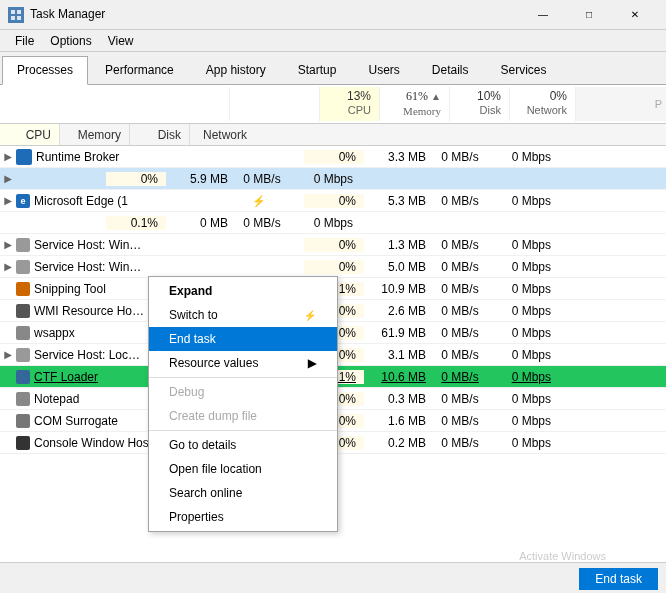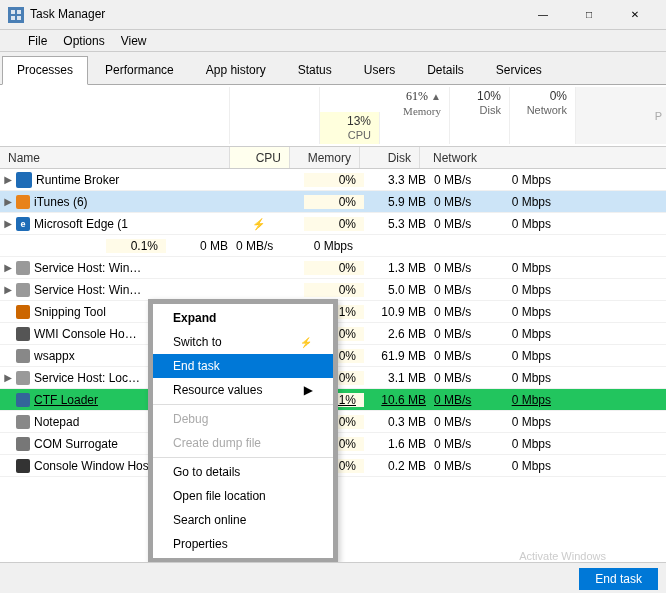--- a/index.html
+++ b/index.html
@@ -6,21 +6,21 @@
     body { font-family: 'Segoe UI', Tahoma, sans-serif; font-size: 12px; background: #f0f0f0; width: 666px; height: 593px; overflow: hidden; }
     
     
     .title-bar { background: #f0f0f0; height: 30px; display: flex; align-items: center; justify-content: space-between; padding: 0 8px; border-bottom: 1px solid #ccc; }
     .title-bar-left { display: flex; gap: 6px; font-size: 12px; }
     .title-bar-icon { width: 16px; height: 16px; background: #4a7fb5; display: flex; align-items: center; justify-content: center; }
     .title-bar-buttons { display: flex; gap: 0; }
     .title-btn { width: 46px; height: 30px; border: none; background: transparent; font-size: 10px; cursor: pointer; display: flex; align-items: center; justify-content: center; }
     
     
-    .menu-bar { background: #f0f0f0; height: 22px; display: flex; align-items: center; padding: 0 20px; border-bottom: 1px solid #ccc; }
+    .menu-bar { background: #f0f0f0; height: 22px; display: flex; align-items: center; padding: 0 7px; border-bottom: 1px solid #ccc; }
     .menu-item { padding: 2px 8px; font-size: 12px; cursor: pointer; }
     
     
     .tabs { display: flex; background: #f0f0f0; border-bottom: 1px solid #aaa; padding: 4px 0 0 0; }
     .tab { padding: 6px 14px; font-size: 12px; cursor: pointer; border: 1px solid transparent; margin-left: 2px; }
     .tab.active { background: white; border: 1px solid #aaa; border-bottom: 1px solid white; margin-bottom: -1px; }
     
     
     .main { display: flex; flex-direction: column; height: calc(593px - 30px - 22px - 32px - 32px); background: white; overflow: hidden; position: relative; }
     
@@ -43,25 +43,25 @@
     .process-list { flex: 1; overflow-y: auto; overflow-x: hidden; position: relative; }
     .process-row { display: flex; align-items: center; height: 22px; border-bottom: 1px solid #f0f0f0; font-size: 12px; cursor: pointer; }
     .process-row.selected { background: #cce4f7; }
     .process-row.highlighted-row { background: #22c55e; text-decoration: underline; }
     .process-row .expand-btn { width: 16px; text-align: center; color: #666; font-size: 10px; cursor: pointer; flex-shrink: 0; }
     .process-row .proc-icon { width: 16px; height: 16px; flex-shrink: 0; margin-right: 4px; display: flex; align-items: center; justify-content: center; }
     .proc-name { flex: 0 0 198px; overflow: hidden; text-overflow: ellipsis; white-space: nowrap; display: flex; align-items: center; }
     .proc-status { flex: 0 0 90px; text-align: center; color: #666; }
     .proc-cpu { flex: 0 0 60px; text-align: right; padding-right: 8px; background: #fffbe8; }
     .proc-mem { flex: 0 0 70px; text-align: right; padding-right: 8px; }
-    .proc-disk { flex: 0 0 60px; text-align: left; padding-right: 8px; }
+    .proc-disk { flex: 0 0 60px; text-align: center; padding-right: 8px; }
     .proc-net { flex: 0 0 65px; text-align: right; padding-right: 8px; }
     
     
-    .context-menu { position: absolute; left: 148px; top: 130px; width: 190px; background: white; border: 5px solid #a3a3a3; box-shadow: 2px 2px 6px rgba(0,0,0,0.2); z-index: 100; padding: 2px 0; }
+    .context-menu { position: absolute; left: 148px; top: 130px; width: 190px; background: white; border: 1px solid #a3a3a3; box-shadow: 2px 2px 6px rgba(0,0,0,0.2); z-index: 100; padding: 2px 0; }
     .ctx-item { padding: 5px 20px; font-size: 12px; cursor: pointer; display: flex; align-items: center; justify-content: space-between; }
     .ctx-item.highlighted { background: #0078d7; color: white; }
     .ctx-item.disabled { color: #aaa; cursor: default; }
     .ctx-separator { height: 1px; background: #ddd; margin: 2px 0; }
     .ctx-bold { font-weight: bold; }
     
     
     .bottom-bar { display: flex; align-items: center; justify-content: space-between; background: #f0f0f0; border-top: 1px solid #ccc; height: 32px; padding: 0 8px; }
     .fewer-details { display: flex; align-items: flex-end; gap: 22px; cursor: pointer; font-size: 12px; margin-top: 44px; }
     .end-task-btn { background: #0078d7; color: white; border: none; padding: 4px 16px; font-size: 12px; cursor: pointer; }
@@ -102,32 +102,32 @@
 <div class="menu-bar">
   <span class="menu-item">File</span>
   <span class="menu-item">Options</span>
   <span class="menu-item">View</span>
 </div>
 
 <div class="tabs">
   <div class="tab active">Processes</div>
   <div class="tab">Performance</div>
   <div class="tab">App history</div>
-  <div class="tab">Status</div>
+  <div class="tab">Startup</div>
   <div class="tab">Users</div>
   <div class="tab">Details</div>
   <div class="tab">Services</div>
 </div>
 
 <div class="main">
 
   <div class="stats-bar">
     <div style="flex:0 0 230px; border-right:1px solid #eee;"></div>
     <div style="flex:0 0 90px; border-right:1px solid #eee;"></div>
-    <div class="stats-cell highlighted" style="flex:0 0 60px; border-right:1px solid #eee;margin-top:25px;">
+    <div class="stats-cell highlighted" style="flex:0 0 60px; border-right:1px solid #eee;">
       <span>13%</span>
       <br><span class="label">CPU</span>
     </div>
     <div class="stats-cell" style="flex:0 0 70px; border-right:1px solid #eee; position:relative;font-family:Liberation Serif, serif;">
       <span>61%</span>
       <span style="font-size:10px; color:#666;">▲</span>
       <br><span class="label">Memory</span>
     </div>
     <div class="stats-cell" style="flex:0 0 60px; border-right:1px solid #eee;">
       <span>10%</span>
@@ -136,23 +136,20 @@
     <div class="stats-cell" style="flex:0 0 65px;">
       <span>0%</span>
       <br><span class="label">Network</span>
     </div>
     <div style="flex:1; border-left:1px solid #eee; background:#f5f5f5; display:flex; align-items:center; justify-content:flex-end; padding-right:4px;">
       <span style="color:#aaa; font-size:11px;">P</span>
     </div>
   </div>
 
   <div class="col-headers">
-    <div class="col-name">
-      <span>Name</span>
-    </div>
     <div class="col-cpu">
       <span>CPU</span>
     </div>
     <div class="col-mem">
       <span>Memory</span>
     </div>
     <div class="col-disk">
       <span>Disk</span>
     </div>
     <div class="col-net">
@@ -171,24 +168,20 @@
       </div>
       <div class="proc-status"></div>
       <div class="proc-cpu">0%</div>
       <div class="proc-mem">3.3 MB</div>
       <div class="proc-disk">0 MB/s</div>
       <div class="proc-net">0 Mbps</div>
     </div>
 
     <div class="process-row selected">
       <span class="expand-btn">▶</span>
-      <div class="proc-name">
-        <div class="proc-icon" style="width:14px;height:14px;margin-right:4px;flex-shrink:0;background:#e8821a;border-radius:2px;"></div>
-        <span>iTunes (6)</span>
-      </div>
       <div class="proc-status"></div>
       <div class="proc-cpu">0%</div>
       <div class="proc-mem">5.9 MB</div>
       <div class="proc-disk">0 MB/s</div>
       <div class="proc-net">0 Mbps</div>
     </div>
 
     <div class="process-row">
       <span class="expand-btn">▶</span>
       <div class="proc-name">
@@ -249,21 +242,21 @@
       <div class="proc-cpu">0.1%</div>
       <div class="proc-mem">10.9 MB</div>
       <div class="proc-disk">0 MB/s</div>
       <div class="proc-net">0 Mbps</div>
     </div>
 
     <div class="process-row">
       <span class="expand-btn" style="visibility:hidden;">▶</span>
       <div class="proc-name">
         <div class="proc-icon" style="width:14px;height:14px;margin-right:4px;flex-shrink:0;background:#555;border-radius:2px;"></div>
-        <span>WMI Console Ho…</span>
+        <span>WMI Resource Ho…</span>
       </div>
       <div class="proc-status"></div>
       <div class="proc-cpu">0%</div>
       <div class="proc-mem">2.6 MB</div>
       <div class="proc-disk">0 MB/s</div>
       <div class="proc-net">0 Mbps</div>
     </div>
 
     <div class="process-row">
       <span class="expand-btn" style="visibility:hidden;">▶</span>

